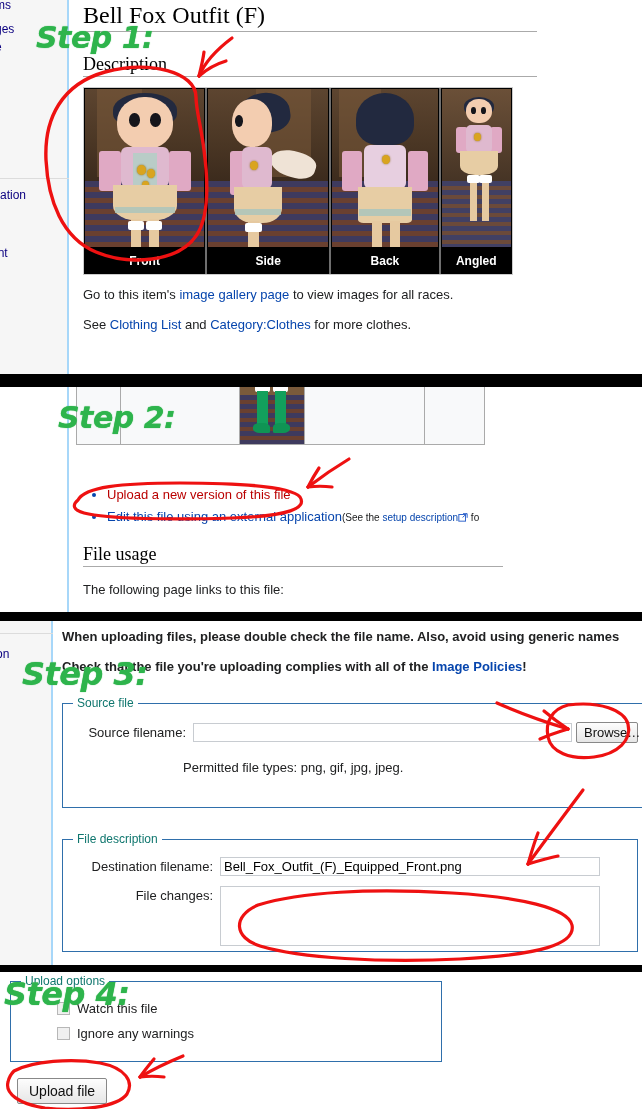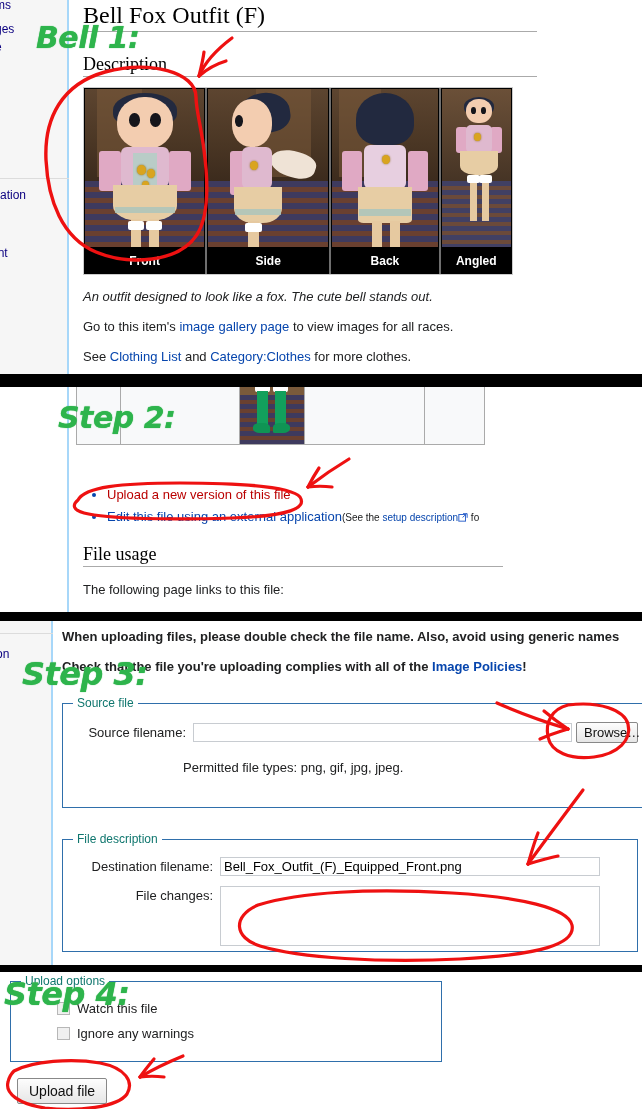--- a/index.html
+++ b/index.html
@@ -212,21 +212,20 @@
               <div class="leg" style="left:28px;top:86px;width:7px;height:46px;"></div>
               <div class="leg" style="left:40px;top:86px;width:7px;height:46px;"></div>
               <div class="sock" style="left:25px;top:86px;width:13px;height:8px;"></div>
               <div class="sock" style="left:37px;top:86px;width:13px;height:8px;"></div>
             </div>
           </div>
           <div class="gcap">Angled</div>
         </div>
       </div>
 
-      <p class="body ital" style="margin-top:13px;">An outfit designed to look like a fox. The cute bell stands out.</p>
 
       <p class="body" style="margin-top:11px;">
         <span>Go to this item's </span><a class="wl" href="#">image gallery page</a><span> to view images for all races.</span>
       </p>
 
       <p class="body" style="margin-top:11px;">
         <span>See </span><a class="wl" href="#">Clothing List</a><span> and </span><a class="wl" href="#">Category:Clothes</a><span> for more clothes.</span>
       </p>
 
     </div>
@@ -341,21 +340,21 @@
         <div class="cbrow">
           <span class="cb"></span>
           <span class="cblab">Ignore any warnings</span>
         </div>
       </fieldset>
 
       <button class="btn" style="margin:16px 0 0 7px;padding:4px 11px;font-size:14px;">Upload file</button>
     </div>
   </div>
 
-  <div class="step" style="left:36px;top:20px;font-size:30px;">Bell 1:</div>
+  <div class="step" style="left:36px;top:20px;font-size:30px;">Step 1:</div>
   <div class="step" style="left:58px;top:400px;font-size:30px;">Step 2:</div>
   <div class="step" style="left:22px;top:655px;font-size:32px;">Step 3:</div>
   <div class="step" style="left:4px;top:975px;font-size:32px;">Step 4:</div>
 
   <svg class="ink" viewBox="0 0 642 1109">
     <g fill="none" stroke="#ee1111" stroke-width="3.2" stroke-linecap="round" stroke-linejoin="round">
 
       <path d="M232 38 C216 50 205 62 199 76"></path>
       <path d="M199 76 C201 68 203 60 204 52"></path>
       <path d="M199 76 C207 69 216 64 226 61"></path>

